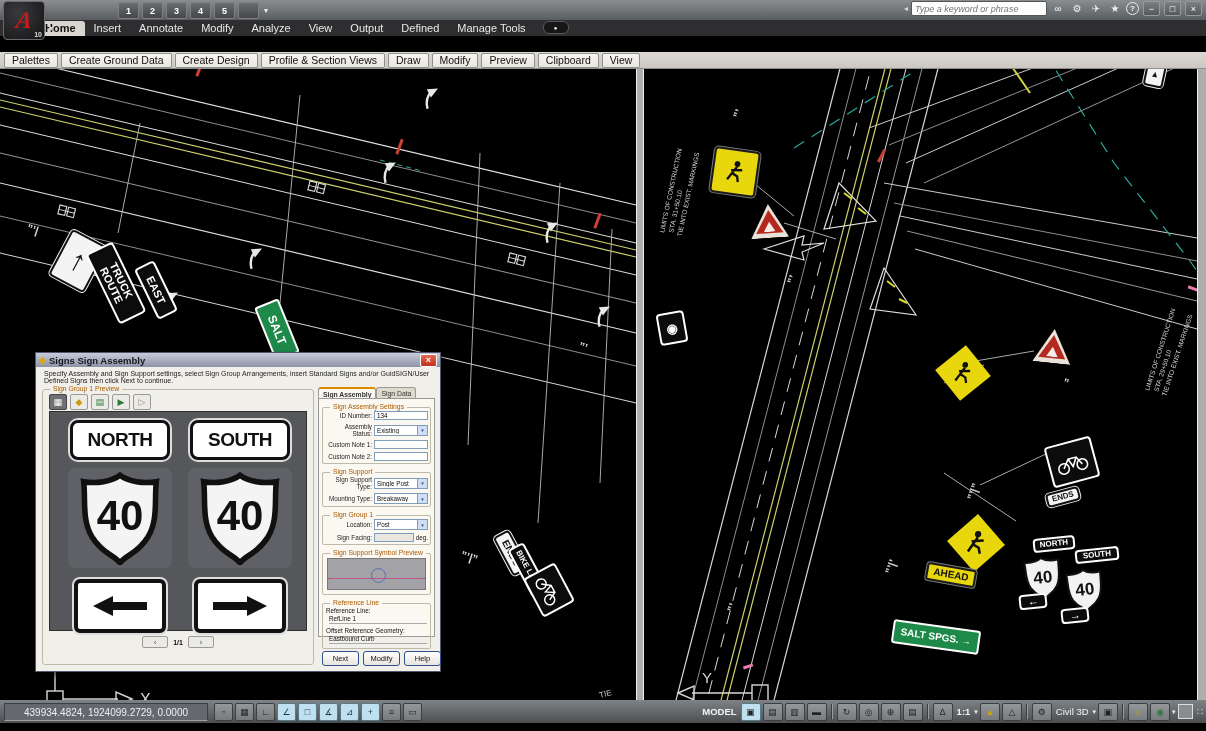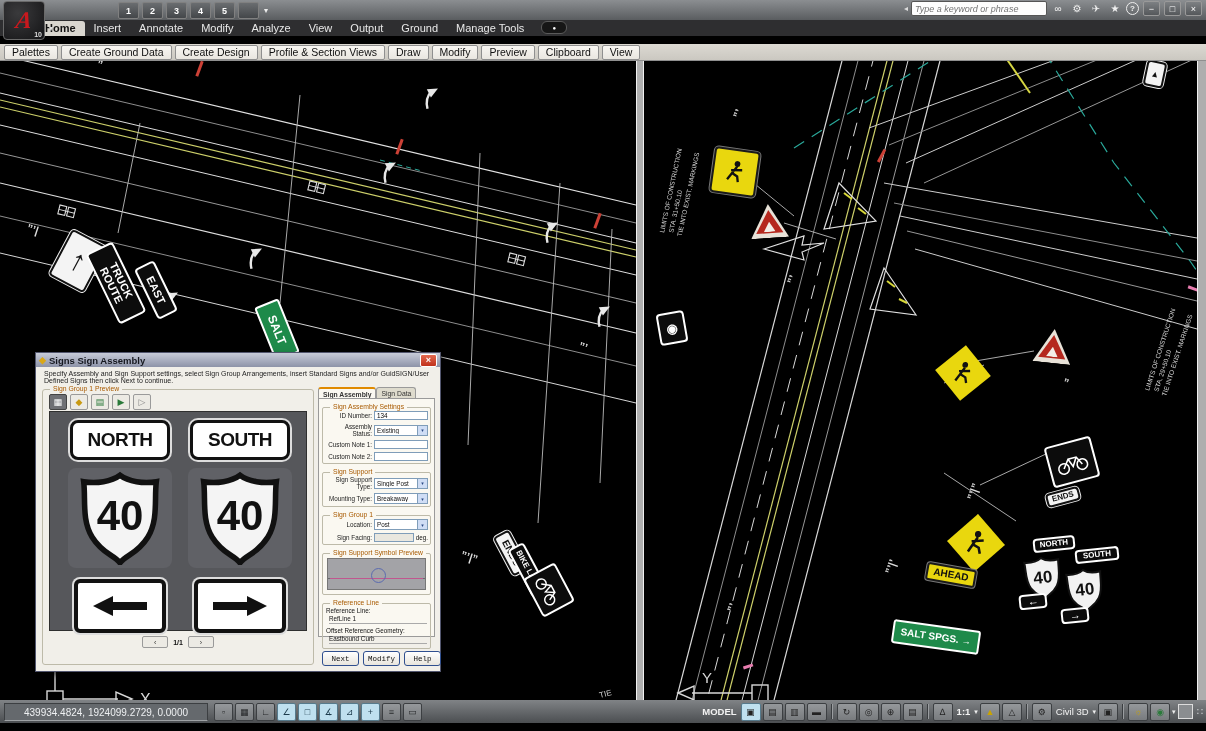--- a/index.html
+++ b/index.html
@@ -27,21 +27,21 @@
   .icbtn{width:16px;height:14px;display:flex;align-items:center;justify-content:center;color:#f0f0f0;font-size:10px;}
   .icbtn.help{border:1px solid #eee;border-radius:50%;width:11px;height:11px;font-size:8px;font-weight:bold;}
   .winbtn{width:15px;height:13px;display:flex;align-items:center;justify-content:center;color:#fff;font-size:9px;
     background:linear-gradient(#7d8083,#55585b);border:1px solid #999;border-radius:2px;margin-left:1px;}
   #ribbontabs{position:absolute;left:0;top:20px;width:1206px;height:16px;background:#2e2e30;display:flex;
     align-items:flex-end;padding-left:36px;box-sizing:border-box;z-index:30;}
   .rtab{padding:1px 9px 2px 9px;font-size:11px;color:#e8e8e8;white-space:nowrap;}
   .rtab.active{background:#d9d6cf;color:#111;border-radius:3px 3px 0 0;font-weight:bold;}
   #ribbonextra{width:24px;height:11px;margin:0 0 2px 8px;background:#161616;border:1px solid #5a5a5a;border-radius:6px;
     color:#fff;font-size:6px;display:flex;align-items:center;justify-content:center;}
-  #panelrow{position:absolute;left:0;top:44px;width:1206px;height:17px;background:linear-gradient(#dcd9d2,#cbc8c1);
+  #panelrow{position:absolute;left:0;top:52px;width:1206px;height:17px;background:linear-gradient(#dcd9d2,#cbc8c1);
     display:flex;align-items:center;gap:3px;padding-left:4px;box-sizing:border-box;z-index:30;border-bottom:1px solid #8f8f8f;}
   .pbtn{height:13px;background:linear-gradient(#f8f6f2,#e9e6e0);border:1px solid #8f8f8f;border-radius:2px;
     font-size:10.5px;color:#111;display:flex;align-items:center;padding:0 7px;white-space:nowrap;}
   
   #canvas{position:absolute;left:0;top:53px;width:1206px;height:655px;background:#000;}
   #vpdivider{position:absolute;left:636px;top:0;width:8px;height:655px;background:#aeaeae;
     border-left:1px solid #f0f0f0;border-right:1px solid #f0f0f0;box-sizing:border-box;}
   #vprightedge{position:absolute;left:1197px;top:0;width:9px;height:655px;background:#aeaeae;border-left:1px solid #f0f0f0;box-sizing:border-box;}
   svg.vp{position:absolute;top:0;}
   
@@ -107,21 +107,21 @@
     display:flex;align-items:center;justify-content:center;}
   .funits{font-size:6.3px;}
   #symbox{margin:4px;height:30px;background:#a3a3a7;border:1px solid #777;position:relative;}
   #symbox .circ{position:absolute;left:50%;top:50%;width:13px;height:13px;margin:-6px 0 0 -6px;border:1.4px solid #5b6bb0;border-radius:50%;}
   #symbox .mag{position:absolute;left:2px;right:2px;top:62%;height:1px;background:#c0568e;}
   #symbox .drk{position:absolute;left:0;right:0;top:64%;height:1px;background:#6b6b6f;}
   .rlab{font-size:6.3px;margin:3px 3px 0 3px;}
   .rval{font-size:6.3px;margin:1px 3px 0 6px;border-bottom:1px solid #aaa;padding-bottom:1px;}
   #dlg-btns{position:absolute;left:286px;top:284px;display:flex;gap:4px;}
   .dbtn{width:35px;height:13px;border:1px solid #2f4f8f;border-radius:3px;background:linear-gradient(#ffffff,#e8e5dd);
-    font-size:7.5px;display:flex;align-items:center;justify-content:center;color:#111;font-family:Liberation Mono, monospace;}
+    font-size:7.5px;display:flex;align-items:center;justify-content:center;color:#111;}
   
   #statusbar{position:absolute;left:0;top:700px;width:1206px;height:23px;background:linear-gradient(#808386,#4b4e51);z-index:30;text-align:center;}
   #coords{position:absolute;left:4px;top:3px;width:202px;height:16px;background:#65696d;border:1px solid #3c3f42;
     border-bottom-color:#9fa2a5;color:#eef0f2;font-size:10px;display:flex;align-items:center;justify-content:center;}
   #toggles{position:absolute;left:214px;top:3px;display:flex;gap:2px;}
   .tgl{width:17px;height:16px;border:1px solid #3c3f42;border-radius:2px;background:linear-gradient(#95989b,#787b7e);
     color:#26282a;font-size:9px;display:flex;align-items:center;justify-content:center;}
   .tgl.on{background:#bfe0ef;border-color:#567a8c;color:#1d3b4c;}
   #sbright{position:absolute;right:3px;top:2px;height:19px;display:flex;align-items:center;gap:2px;}
   #sbright .lbl{color:#f2f2f2;font-size:9.5px;font-weight:bold;margin:0 2px;}
@@ -170,21 +170,21 @@
 </div>
 
 <div id="ribbontabs">
   <div class="rtab active">Home</div>
   <div class="rtab">Insert</div>
   <div class="rtab">Annotate</div>
   <div class="rtab">Modify</div>
   <div class="rtab">Analyze</div>
   <div class="rtab">View</div>
   <div class="rtab">Output</div>
-  <div class="rtab">Ground</div>
+  <div class="rtab">Defined</div>
   <div class="rtab">Manage Tools</div>
   <div id="ribbonextra">●</div>
 </div>
 <div id="panelrow">
   <div class="pbtn">Palettes</div>
   <div class="pbtn">Create Ground Data</div>
   <div class="pbtn">Create Design</div>
   <div class="pbtn">Profile &amp; Section Views</div>
   <div class="pbtn">Draw</div>
   <div class="pbtn">Modify</div>

